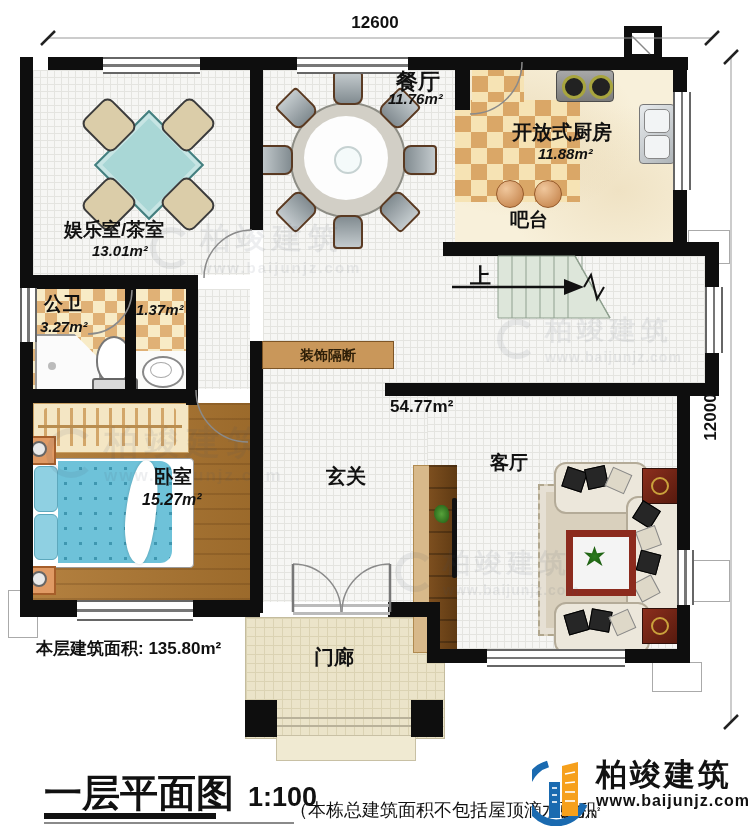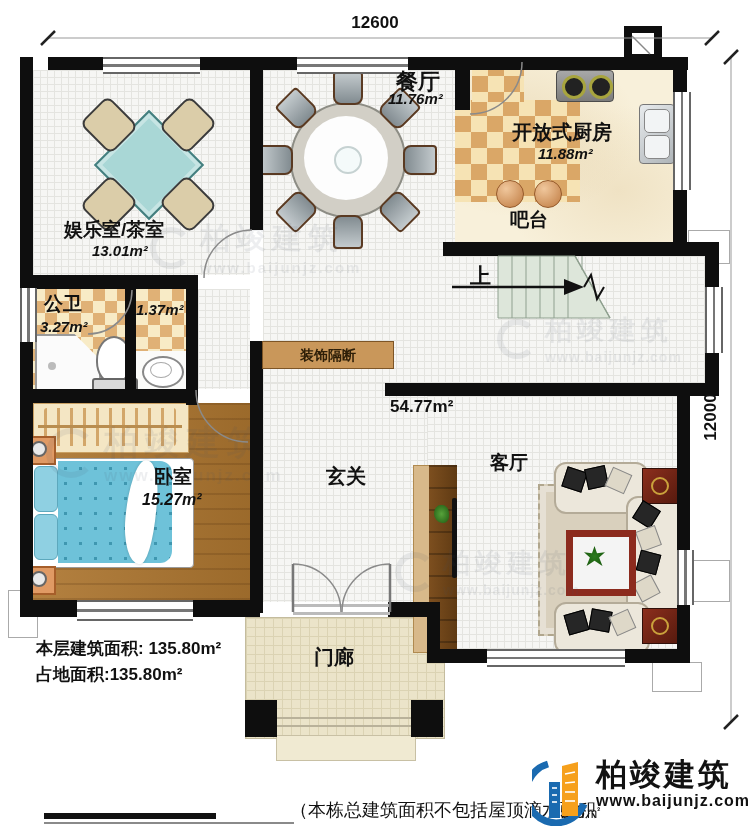--- a/index.html
+++ b/index.html
@@ -261,23 +261,26 @@
   <div class="lbl" style="left:490px;top:453px;font-size:19px">客厅</div>
   <div class="lbl" style="left:154px;top:467px;font-size:19px;color:#111">卧室</div>
   <div class="lbl area" style="left:142px;top:492px;font-size:16px">15.27m²</div>
   <div class="lbl" style="left:314px;top:647px;font-size:20px">门廊</div>
 
   <div class="lbl" style="left:320px;top:14px;width:110px;text-align:center;font-size:17px">12600</div>
   <div class="lbl" style="left:702px;top:472px;width:110px;text-align:center;font-size:17px;transform:rotate(-90deg);transform-origin:0 0">12000</div>
 
   <div class="abs" style="left:36px;top:636px;z-index:60;font-size:17px;font-weight:700;line-height:1.55">
     <div>本层建筑面积: 135.80m²</div>
-    <div>占地面积:135.80m²</div>
-  </div>
-
+  </div>
+
+  <div class="abs" style="left:44px;top:768px;z-index:60;display:flex;align-items:baseline;gap:14px">
+    <span style="font-size:38px;font-weight:900">一层平面图</span>
+    <span style="font-size:27px;font-weight:700">1:100</span>
+  </div>
   <div class="abs" style="left:44px;top:813px;width:172px;height:6px;background:#111;z-index:60"></div>
   <div class="abs" style="left:44px;top:822px;width:250px;height:2px;background:#8a8a8a;z-index:60"></div>
 
   <div class="lbl" style="left:290px;top:801px;font-size:18px;font-weight:500;z-index:58">（本栋总建筑面积不包括屋顶滴水面积</div>
   <div class="lbl" style="left:560px;top:803px;font-size:18px;font-weight:500;z-index:58">5.6㎡</div>
 
   <div class="abs" style="left:532px;top:758px;z-index:65;display:flex;align-items:flex-start;gap:6px">
     <svg width="58" height="68" viewBox="0 0 58 68">
       <path d="M16,6 A30,30 0 1 0 52,46" fill="none" stroke="#1a6ab0" stroke-width="7"></path>
       <rect x="17" y="24" width="11" height="36" fill="#1a6ab0"></rect>

